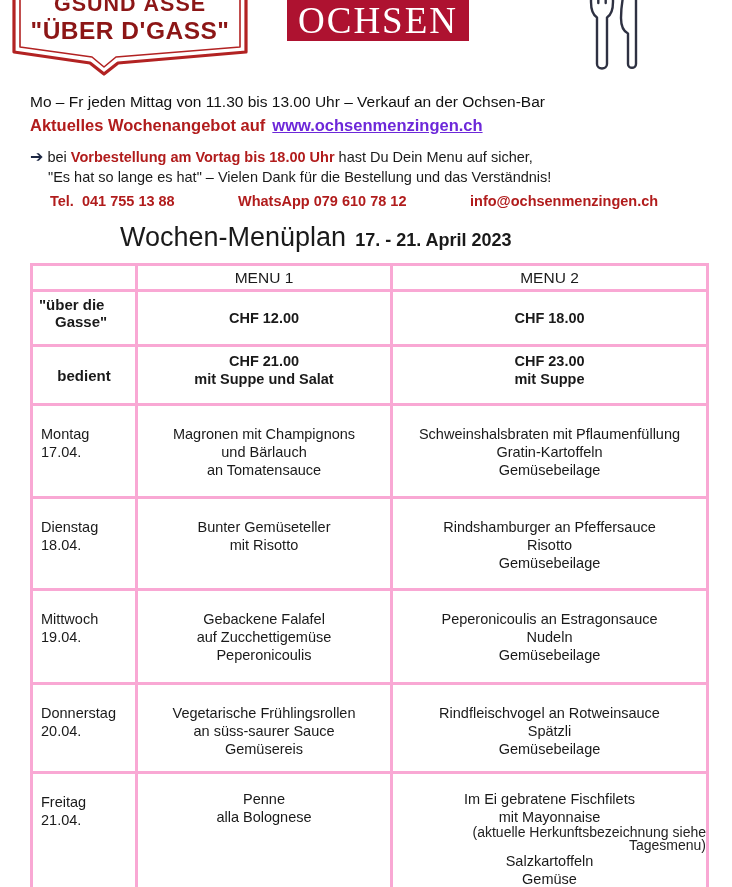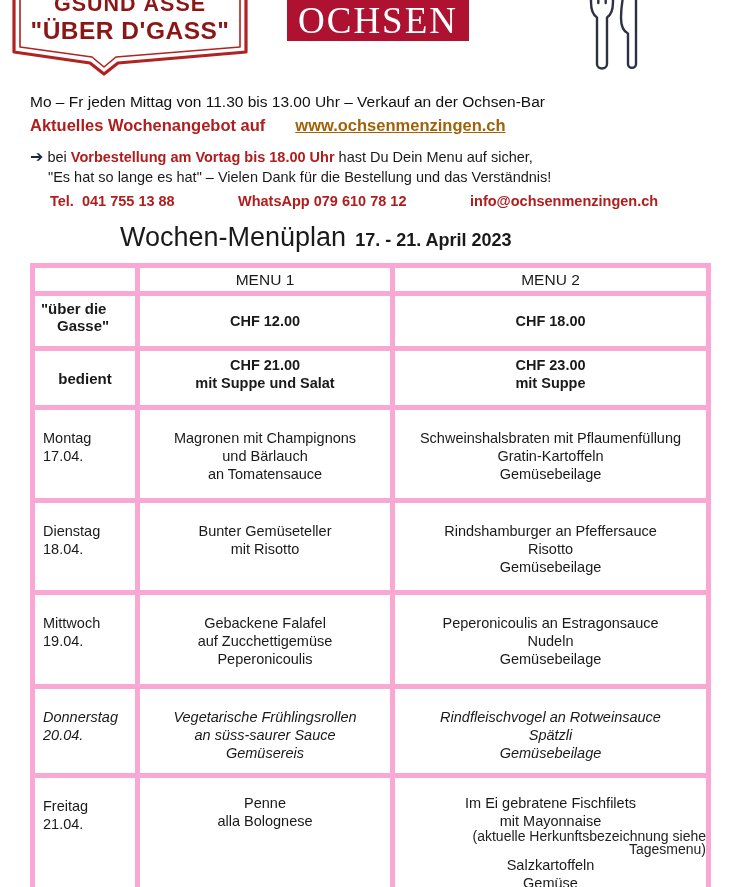--- a/index.html
+++ b/index.html
@@ -17,53 +17,53 @@
   .logo-box{width:182px;height:53px;background:#ae1230;color:#fff;display:flex;justify-content:center;align-items:center;
     padding-top:12px;box-sizing:border-box;font-size:37px;letter-spacing:2px;}
   .logo-sub{margin-top:4px;font-size:14.5px;white-space:nowrap;}
   .logo-sub .red{color:#a31e2c;letter-spacing:1px;}
   .logo-sub .blk{color:#1a1a1a;font-weight:bold;letter-spacing:1px;}
   .cutlery{position:absolute;left:585px;top:-10px;overflow:visible;}
   
   .hours-line{position:absolute;left:30px;top:93px;font-size:15.5px;color:#111;}
   .offer-line{position:absolute;left:30px;top:116px;font-size:16.5px;font-weight:bold;}
   .offer-label{color:#b11c1c;}
-  .offer-link{color:#a16207;text-decoration:underline;margin-left:30px;cursor:pointer;}
+  .offer-link{color:#6d28d9;text-decoration:underline;margin-left:7px;cursor:pointer;}
   .preorder{position:absolute;left:30px;top:147px;font-size:14.5px;line-height:19.5px;}
   .preorder .arrow{color:#1d2743;font-size:16px;margin-right:4px;}
   .preorder .hl{color:#b11c1c;font-weight:bold;}
   .preorder .l2{padding-left:18px;}
   .contact{position:absolute;left:0;top:193px;width:624px;height:20px;font-size:14.5px;font-weight:bold;color:#b11c1c;}
   .contact span{position:absolute;white-space:pre;}
   .contact .tel{left:50px;}
   .contact .wa{left:238px;}
   .contact .mail{left:470px;}
   
   .title{position:absolute;left:120px;top:222px;display:flex;align-items:baseline;gap:9px;}
   .title-main{font-size:27px;}
   .title-range{font-size:18px;font-weight:bold;}
   
   .menu-table{position:absolute;left:30px;top:263px;border-collapse:collapse;table-layout:fixed;font-size:14.5px;}
   .menu-table col.c0{width:105px;}
   .menu-table col.c1{width:255px;}
   .menu-table col.c2{width:316px;}
-  .menu-table td,.menu-table th{border:5px solid #f9a8d4;padding:0;vertical-align:top;}
+  .menu-table td,.menu-table th{border:3px solid #f9a8d4;padding:0;vertical-align:top;}
   .row-head th{height:23px;font-weight:normal;font-size:15.5px;text-align:center;vertical-align:middle;}
   .row-gasse{height:55px;}
   .row-bedient{height:59px;}
   .row-gasse .label{font-weight:bold;text-align:left;padding:4px 2px 0 6px;line-height:17px;font-size:15px;}
   .row-gasse .label div:nth-child(2){padding-left:16px;}
   .row-bedient .label{font-weight:bold;text-align:center;vertical-align:middle;font-size:15px;}
   .price{font-weight:bold;text-align:center;line-height:18px;}
   .row-gasse .price{vertical-align:middle;}
   .row-bedient .price{padding-top:5px;}
   .day-0{height:93px;}
   .day-1{height:92px;}
   .day-2{height:94px;}
-  .day-3{height:89px;font-style:italic;}
+  .day-3{height:89px;}
   .day-4{height:106px;}
   .row-day .day{text-align:left;padding:19px 4px 0 8px;line-height:18px;}
   .row-day .menu{text-align:center;padding-top:19px;line-height:18px;}
   .day-4 .menu{padding-top:16px;}
   .small-note{font-size:14px;line-height:13px;color:#222;text-align:right;}
 </style>
 </head>
 <body>
 
 <div class="page">

